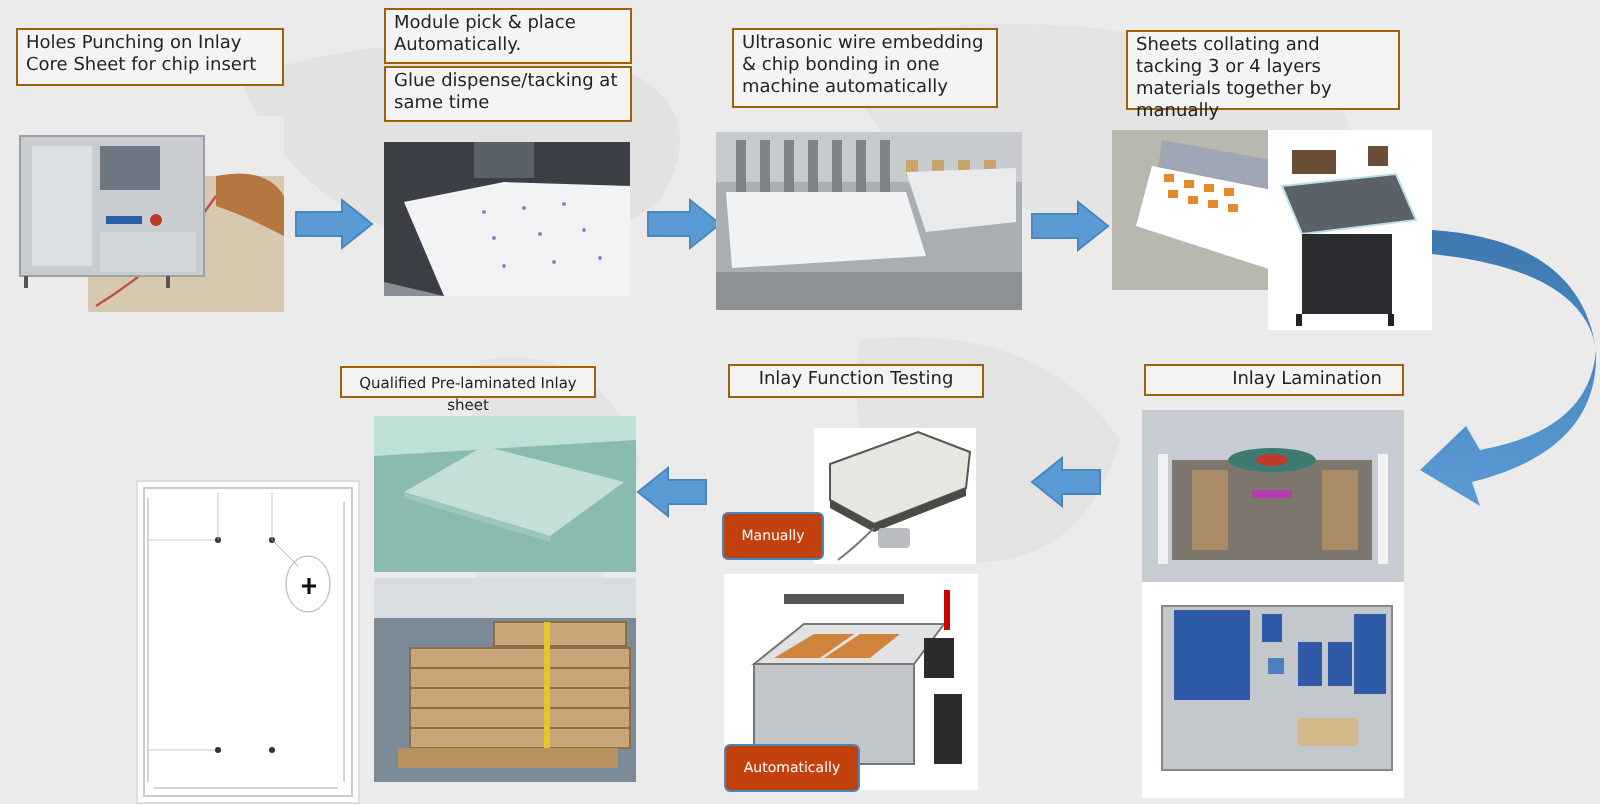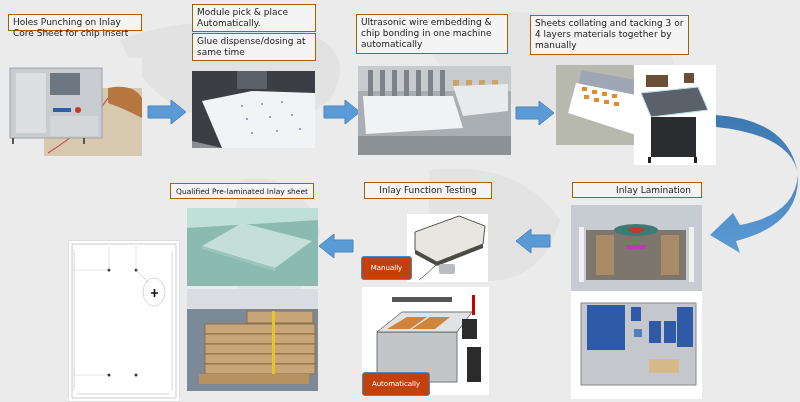--- a/index.html
+++ b/index.html
@@ -14,21 +14,21 @@
 </head>
 <body>
 
 <svg class="bg-map" width="800" height="402" viewBox="0 0 800 402">
   <path d="M120 40 Q200 10 300 30 Q360 50 330 100 Q280 140 220 120 Q150 110 120 40Z" fill="#e2e2e2"></path>
   <path d="M420 20 Q520 0 640 30 Q700 60 660 110 Q580 130 500 100 Q430 80 420 20Z" fill="#e4e4e4"></path>
   <path d="M240 180 Q300 170 320 230 Q310 300 260 330 Q220 290 240 180Z" fill="#e3e3e3"></path>
   <path d="M430 170 Q520 160 560 220 Q540 290 470 280 Q420 240 430 170Z" fill="#e3e3e3"></path>
 </svg>
 
-<div class="label" style="left:8px;top:14px;width:134px;height:17px;">Holes Punching on Inlay Core Sheet for chip insert</div>
+<div class="label" style="left:8px;top:14px;width:134px;height:29px;">Holes Punching on Inlay Core Sheet for chip insert</div>
 <div class="photo" style="left:8px;top:58px;width:134px;height:98px;">
   <svg width="134" height="98" viewBox="0 0 134 98">
     <rect width="134" height="98" fill="#ebebeb"></rect>
     <rect x="36" y="30" width="98" height="68" fill="#d7c9b0"></rect>
     <path d="M40 95 Q80 70 100 40" stroke="#c0504d" stroke-width="1.2" fill="none"></path>
     <path d="M100 30 Q125 25 134 40 L134 60 Q115 50 100 45Z" fill="#b5763f"></path>
     <rect x="2" y="10" width="92" height="70" fill="#c9ccd0" stroke="#9da1a6"></rect>
     <rect x="8" y="15" width="30" height="60" fill="#dde0e3"></rect>
     <rect x="42" y="15" width="30" height="22" fill="#6d7782"></rect>
     <rect x="45" y="50" width="18" height="4" fill="#2d5fa7"></rect>
@@ -37,21 +37,21 @@
     <rect x="4" y="80" width="2" height="6" fill="#555"></rect>
       <rect x="75" y="80" width="2" height="6" fill="#555"></rect>
   </svg>
 </div>
 
 <svg class="arrow" style="left:147px;top:99px;" width="40" height="26" viewBox="0 0 40 26">
   <path d="M1 7 H24 V1 L39 13 L24 25 V19 H1Z" fill="#5b9bd5" stroke="#4a86bf"></path>
 </svg>
 
 <div class="label" style="left:192px;top:4px;width:124px;height:28px;">Module pick &amp; place Automatically.</div>
-<div class="label" style="left:192px;top:33px;width:124px;height:28px;">Glue dispense/dosing at same time</div>
+<div class="label" style="left:192px;top:33px;width:124px;height:28px;">Glue dispense/tacking at same time</div>
 <div class="photo" style="left:192px;top:71px;width:123px;height:77px;">
   <svg width="123" height="77" viewBox="0 0 123 77">
     <rect width="123" height="77" fill="#3b3f45"></rect>
     <path d="M10 30 L60 20 L123 22 L123 77 L30 77Z" fill="#f2f3f5"></path>
     <path d="M0 70 L30 77 L0 77Z" fill="#8a8f96"></path>
     <rect x="45" y="0" width="30" height="18" fill="#5a6068"></rect>
     <g fill="#8a7fc0">
       <circle cx="50" cy="35" r="1"></circle>
         <circle cx="70" cy="33" r="1"></circle>
         <circle cx="90" cy="31" r="1"></circle>
@@ -62,21 +62,21 @@
         <circle cx="85" cy="60" r="1"></circle>
         <circle cx="108" cy="58" r="1"></circle>
     </g>
   </svg>
 </div>
 
 <svg class="arrow" style="left:323px;top:99px;" width="38" height="26" viewBox="0 0 38 26">
   <path d="M1 7 H22 V1 L37 13 L22 25 V19 H1Z" fill="#5b9bd5" stroke="#4a86bf"></path>
 </svg>
 
-<div class="label" style="left:356px;top:14px;width:152px;height:40px;">Ultrasonic wire embedding &amp; chip bonding in one machine automatically</div>
+<div class="label" style="left:366px;top:14px;width:133px;height:40px;">Ultrasonic wire embedding &amp; chip bonding in one machine automatically</div>
 <div class="photo" style="left:358px;top:66px;width:153px;height:89px;">
   <svg width="153" height="89" viewBox="0 0 153 89">
     <rect width="153" height="89" fill="#a9aeb3"></rect>
     <rect x="0" y="0" width="153" height="25" fill="#c8cbce"></rect>
     <g fill="#7d8389">
         <rect x="10" y="4" width="5" height="30"></rect>
         <rect x="22" y="4" width="5" height="30"></rect>
         <rect x="34" y="4" width="5" height="30"></rect>
         <rect x="46" y="4" width="5" height="30"></rect>
         <rect x="58" y="4" width="5" height="30"></rect>
@@ -92,21 +92,21 @@
     <path d="M5 30 L95 30 L105 62 L8 68Z" fill="#f1f2f3"></path>
     <path d="M95 20 L150 18 L150 45 L105 50Z" fill="#e8eaec"></path>
     <rect x="0" y="70" width="153" height="19" fill="#8c9196"></rect>
   </svg>
 </div>
 
 <svg class="arrow" style="left:515px;top:100px;" width="40" height="26" viewBox="0 0 40 26">
   <path d="M1 7 H24 V1 L39 13 L24 25 V19 H1Z" fill="#5b9bd5" stroke="#4a86bf"></path>
 </svg>
 
-<div class="label" style="left:530px;top:15px;width:159px;height:40px;">Sheets collating and tacking 3 or 4 layers materials together by manually</div>
+<div class="label" style="left:563px;top:15px;width:137px;height:40px;">Sheets collating and tacking 3 or 4 layers materials together by manually</div>
 <div class="photo" style="left:556px;top:65px;width:160px;height:100px;">
   <svg width="160" height="100" viewBox="0 0 160 100">
     <rect width="80" height="80" fill="#b8b9ae"></rect>
     <path d="M25 5 L80 15 L80 60 L20 40Z" fill="#9ea7b3"></path>
     <path d="M20 18 L80 30 L80 70 L12 48Z" fill="#fff"></path>
     <g fill="#e38b2c">
       <rect x="26" y="22" width="5" height="4"></rect>
         <rect x="36" y="25" width="5" height="4"></rect>
         <rect x="46" y="27" width="5" height="4"></rect>
         <rect x="56" y="29" width="5" height="4"></rect>
@@ -190,21 +190,21 @@
     <rect x="30" y="10" width="60" height="5" fill="#555"></rect>
     <rect x="110" y="8" width="3" height="20" fill="#c00"></rect>
   </svg>
 </div>
 <div class="tag" style="left:362px;top:372px;width:66px;height:22px;">Automatically</div>
 
 <svg class="arrow" style="left:318px;top:233px;" width="36" height="26" viewBox="0 0 36 26">
   <path d="M35 7 H16 V1 L1 13 L16 25 V19 H35Z" fill="#5b9bd5" stroke="#4a86bf"></path>
 </svg>
 
-<div class="label center" style="left:170px;top:183px;width:144px;height:16px;font-size:7.5px;">Qualified Pre-laminated Inlay sheet</div>
+<div class="label center" style="left:170px;top:183px;width:128px;height:16px;font-size:7.5px;">Qualified Pre-laminated Inlay sheet</div>
 <div class="photo" style="left:187px;top:208px;width:131px;height:78px;">
   <svg width="131" height="78" viewBox="0 0 131 78">
     <rect width="131" height="78" fill="#8bbbb0"></rect>
     <path d="M0 0 H131 V12 L0 20Z" fill="#bfe0d6"></path>
     <path d="M15 38 L55 15 L125 33 L88 60Z" fill="#c4dfd8"></path>
     <path d="M15 38 L88 60 L88 63 L15 41Z" fill="#9cc5bb"></path>
   </svg>
 </div>
 <div class="photo" style="left:187px;top:289px;width:131px;height:102px;">
   <svg width="131" height="102" viewBox="0 0 131 102">

